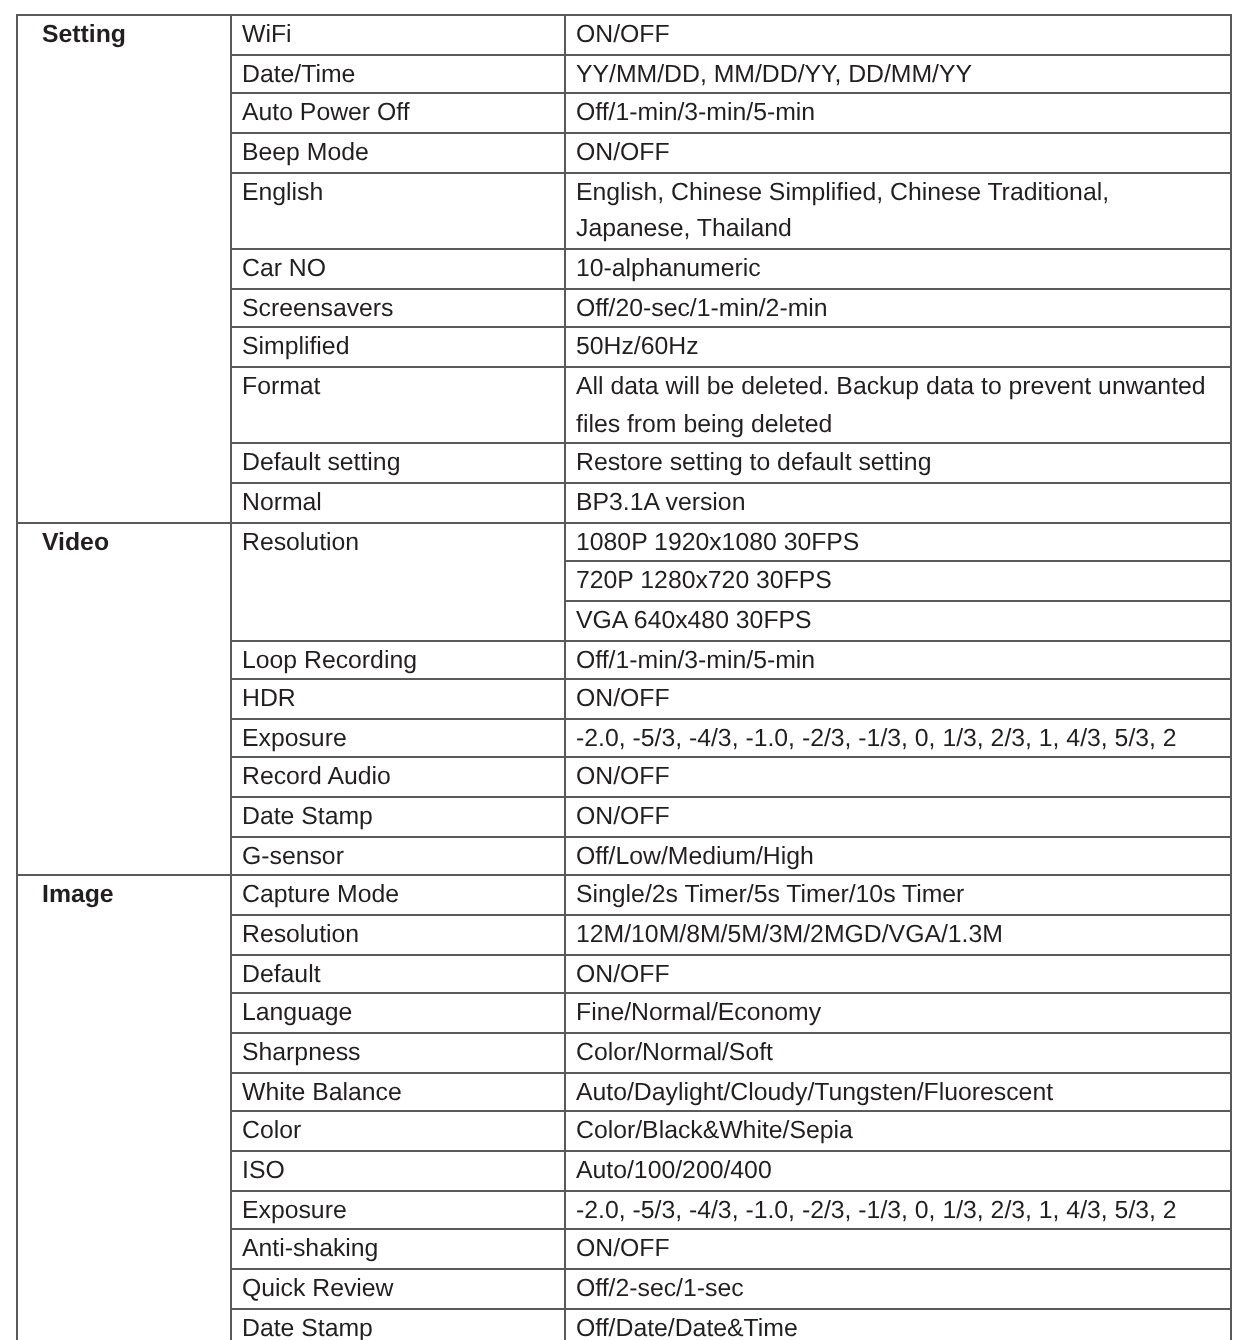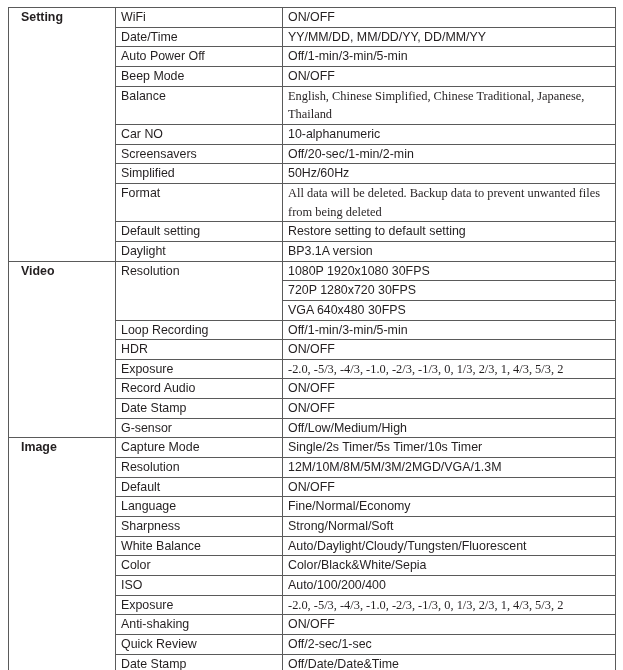--- a/index.html
+++ b/index.html
@@ -18,21 +18,21 @@
     padding: 0 0 0 5px;
     vertical-align: top;
     white-space: nowrap;
     overflow: hidden;
   }
   table.spec td.cat {
     font-weight: bold;
     padding-left: 12px;
     margin-left: 16px;
   }
-  table.spec td.wrap { white-space: normal; font-family: Liberation Serif, serif; }
+  table.spec td.wrap { white-space: normal; }
   col.c1 { width: 107px; }
   col.c2 { width: 167px; }
   col.c3 { width: 333px; }
 </style>
 </head>
 <body>
 
 <table class="spec">
   <colgroup>
       <col class="c1">
@@ -51,21 +51,21 @@
       </tr>
       <tr>
         <td rowspan="1">Auto Power Off</td>
         <td>Off/1-min/3-min/5-min</td>
       </tr>
       <tr>
         <td rowspan="1">Beep Mode</td>
         <td>ON/OFF</td>
       </tr>
       <tr>
-        <td rowspan="1">Balance</td>
+        <td rowspan="1">English</td>
         <td class="wrap">English, Chinese Simplified, Chinese Traditional, Japanese, Thailand</td>
       </tr>
       <tr>
         <td rowspan="1">Car NO</td>
         <td>10-alphanumeric</td>
       </tr>
       <tr>
         <td rowspan="1">Screensavers</td>
         <td>Off/20-sec/1-min/2-min</td>
       </tr>
@@ -75,21 +75,21 @@
       </tr>
       <tr>
         <td rowspan="1">Format</td>
         <td class="wrap">All data will be deleted. Backup data to prevent unwanted files from being deleted</td>
       </tr>
       <tr>
         <td rowspan="1">Default setting</td>
         <td>Restore setting to default setting</td>
       </tr>
       <tr>
-        <td rowspan="1">Daylight</td>
+        <td rowspan="1">Normal</td>
         <td>BP3.1A version</td>
       </tr>
       <tr>
         <td class="cat" rowspan="9">Video</td>
         <td rowspan="3">Resolution</td>
         <td>1080P 1920x1080 30FPS</td>
       </tr>
       <tr>
         <td>720P 1280x720 30FPS</td>
       </tr>
@@ -132,21 +132,21 @@
       <tr>
         <td rowspan="1">Default</td>
         <td>ON/OFF</td>
       </tr>
       <tr>
         <td rowspan="1">Language</td>
         <td>Fine/Normal/Economy</td>
       </tr>
       <tr>
         <td rowspan="1">Sharpness</td>
-        <td>Strong/Normal/Soft</td>
+        <td>Color/Normal/Soft</td>
       </tr>
       <tr>
         <td rowspan="1">White Balance</td>
         <td>Auto/Daylight/Cloudy/Tungsten/Fluorescent</td>
       </tr>
       <tr>
         <td rowspan="1">Color</td>
         <td>Color/Black&amp;White/Sepia</td>
       </tr>
       <tr>

